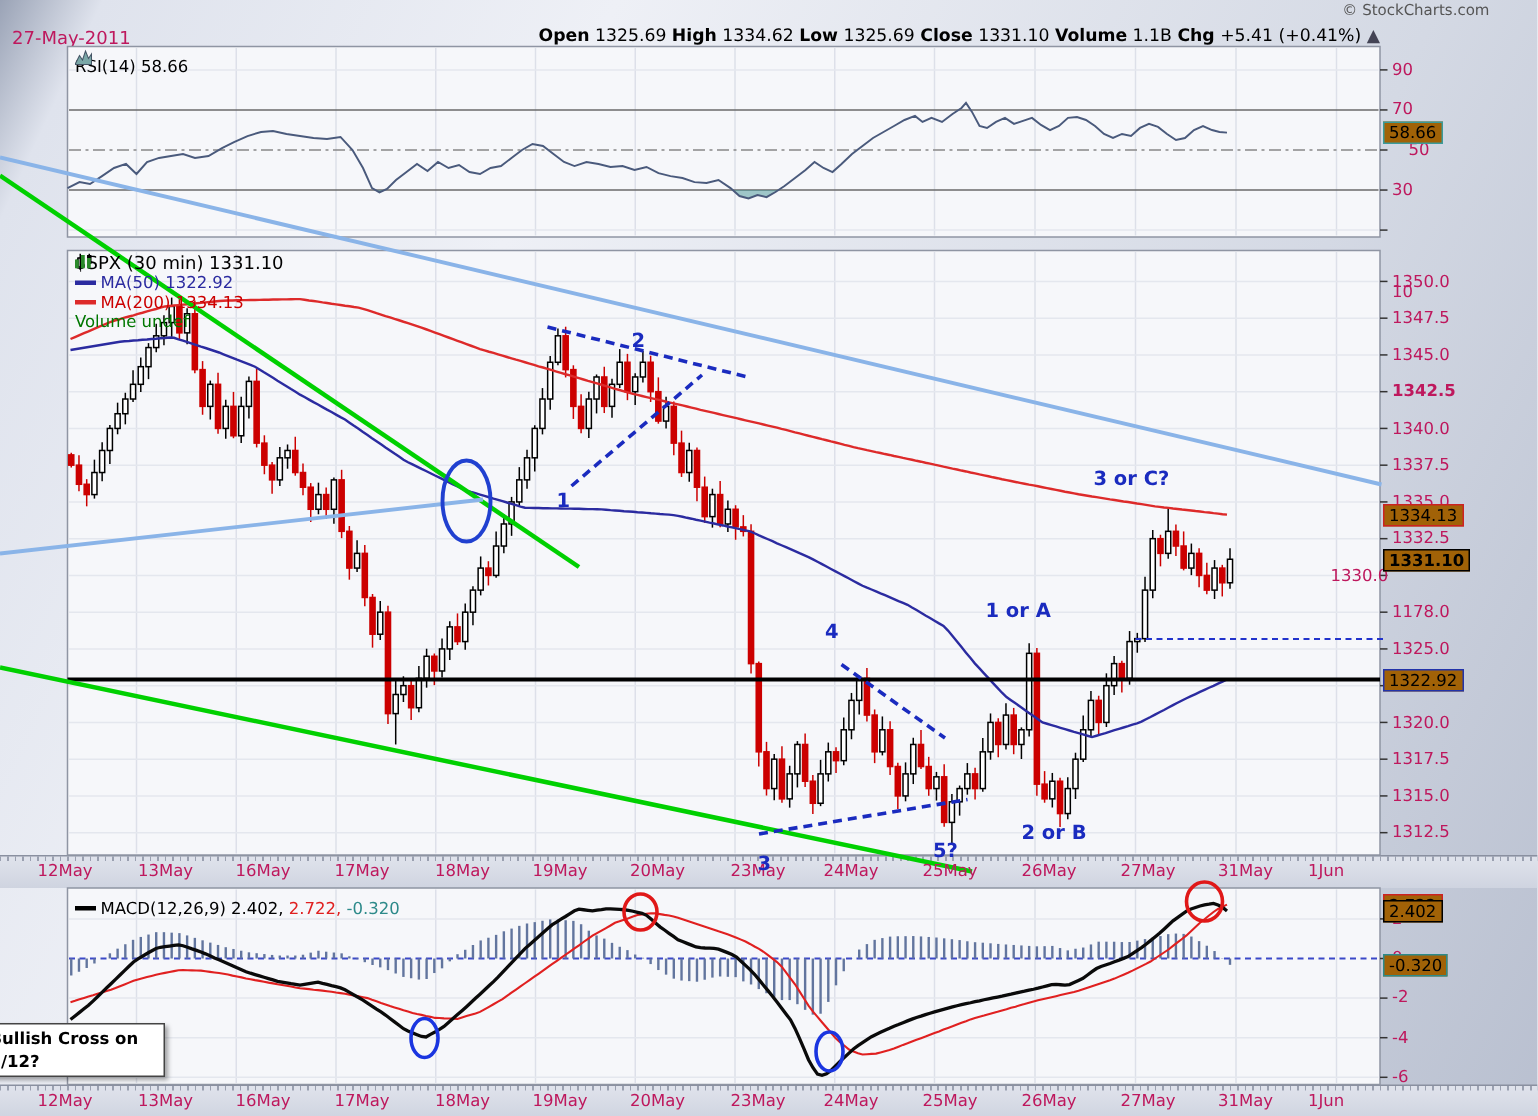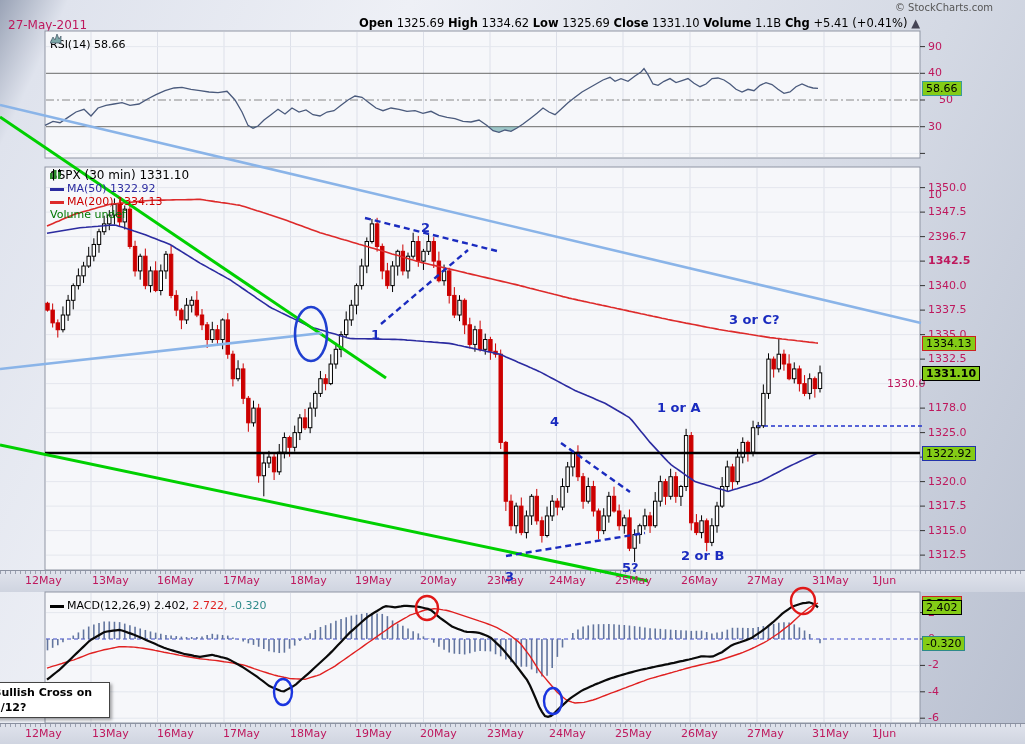--- a/index.html
+++ b/index.html
@@ -4,21 +4,21 @@
 <style>
   html,body{margin:0;padding:0}
   body{width:1025px;height:744px;position:relative;overflow:hidden;
        font-family:"DejaVu Sans","Liberation Sans",sans-serif;
        background:linear-gradient(115deg,#9aa3b6 0,#dfe3ed 5%,#eef0f6 30%,#d4d9e4 70%,#b9c0d0 100%)}
   .abs{position:absolute}
   .lbl{font-size:11px;color:#be185d;white-space:nowrap}
   .strip{background:linear-gradient(#e0e3ec,#cfd4e0);border-top:1px solid #8a90a0;
          background-image:repeating-linear-gradient(90deg,#9aa0b0 0 1px,transparent 1px 5px),linear-gradient(#e0e3ec,#cfd4e0);
          background-size:100% 3px,100% 100%;background-repeat:no-repeat}
-  .callout{position:absolute;background:#84cc16;border:1px solid #000;font-size:11px;
+  .callout{position:absolute;background:#a16207;border:1px solid #000;font-size:11px;
            padding:0 3px;line-height:13px;white-space:nowrap}
   .wave{position:absolute;color:#1a2bbf;font-weight:bold;font-size:13px;white-space:nowrap}
   .legendrow{font-size:11px;white-space:nowrap;line-height:13px}
   .sw{display:inline-block;width:14px;height:3px;vertical-align:middle;margin-right:3px}
   #bullishbox{position:absolute;left:-12px;top:682px;width:112px;background:#fff;border:1px solid #444;
               box-shadow:2px 2px 3px rgba(0,0,0,.35);font-size:11px;font-weight:bold;padding:2px 4px;line-height:15px}
   .hdr-b{font-weight:bold}
   svg{position:absolute;left:0;top:0}
 </style>
 </head>
@@ -650,36 +650,36 @@
 </div>
 
 <div id="bullishbox">
   <div>Bullish Cross on</div>
   <div>5/12?</div>
 </div>
 
 <div id="gen-layer">
     <div class="abs lbl" style="left: 928px; top: 180.616px;">1350.0</div>
     <div class="abs lbl" style="left: 928px; top: 205.116px;">1347.5</div>
-    <div class="abs lbl" style="left: 928px; top: 229.616px;">2396.7</div>
+    <div class="abs lbl" style="left: 928px; top: 229.616px;">1345.0</div>
     <div class="abs lbl" style="left: 928px; top: 254.116px; font-weight: bold;">1342.5</div>
     <div class="abs lbl" style="left: 928px; top: 278.616px;">1340.0</div>
     <div class="abs lbl" style="left: 928px; top: 303.116px;">1337.5</div>
     <div class="abs lbl" style="left: 928px; top: 327.616px;">1335.0</div>
     <div class="abs lbl" style="left: 928px; top: 352.116px;">1332.5</div>
     <div class="abs lbl" style="left: 887px; top: 376.616px;">1330.0</div>
     <div class="abs lbl" style="left: 928px; top: 401.116px;">1178.0</div>
     <div class="abs lbl" style="left: 928px; top: 425.616px;">1325.0</div>
     <div class="abs lbl" style="left: 928px; top: 450.116px;">1322.5</div>
     <div class="abs lbl" style="left: 928px; top: 474.616px;">1320.0</div>
     <div class="abs lbl" style="left: 928px; top: 499.116px;">1317.5</div>
     <div class="abs lbl" style="left: 928px; top: 523.616px;">1315.0</div>
     <div class="abs lbl" style="left: 928px; top: 548.116px;">1312.5</div>
     <div class="abs lbl" style="left: 928px; top: 39.6px;">90</div>
-    <div class="abs lbl" style="left: 928px; top: 66.3px;">40</div>
+    <div class="abs lbl" style="left: 928px; top: 66.3px;">70</div>
     <div class="abs lbl" style="left: 939px; top: 93px;">50</div>
     <div class="abs lbl" style="left: 928px; top: 119.7px;">30</div>
     <div class="abs lbl" style="left: 928px; top: 146.4px; margin-top: 42px;">10</div>
     <div class="abs lbl" style="left: 928px; top: 605.6px;">2</div>
     <div class="abs lbl" style="left: 928px; top: 632px;">0</div>
     <div class="abs lbl" style="left: 928px; top: 658.4px;">-2</div>
     <div class="abs lbl" style="left: 928px; top: 684.8px;">-4</div>
     <div class="abs lbl" style="left: 928px; top: 711.2px;">-6</div>
     <div class="abs lbl" style="left: 25px; top: 574px;">12May</div>
     <div class="abs lbl" style="left: 92px; top: 574px;">13May</div>

